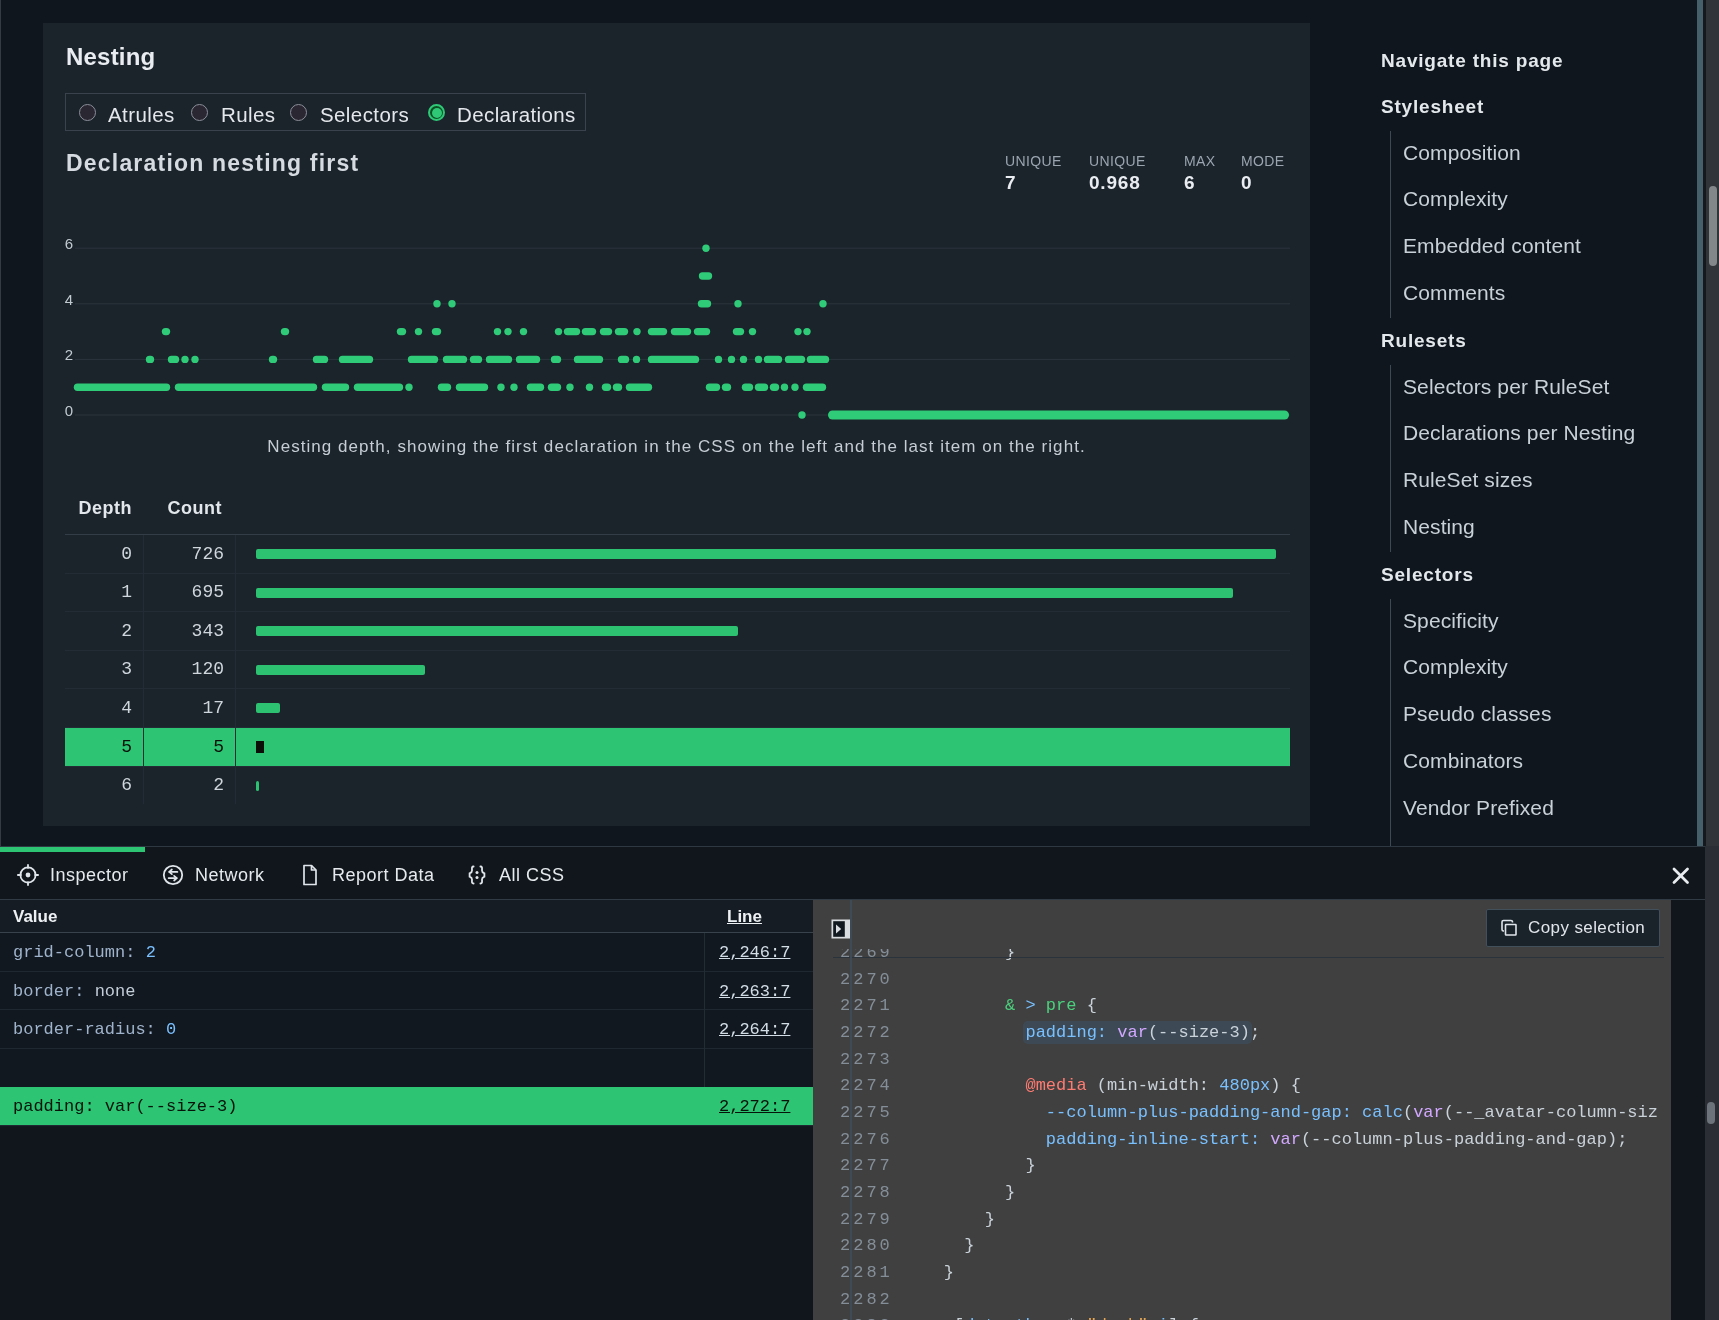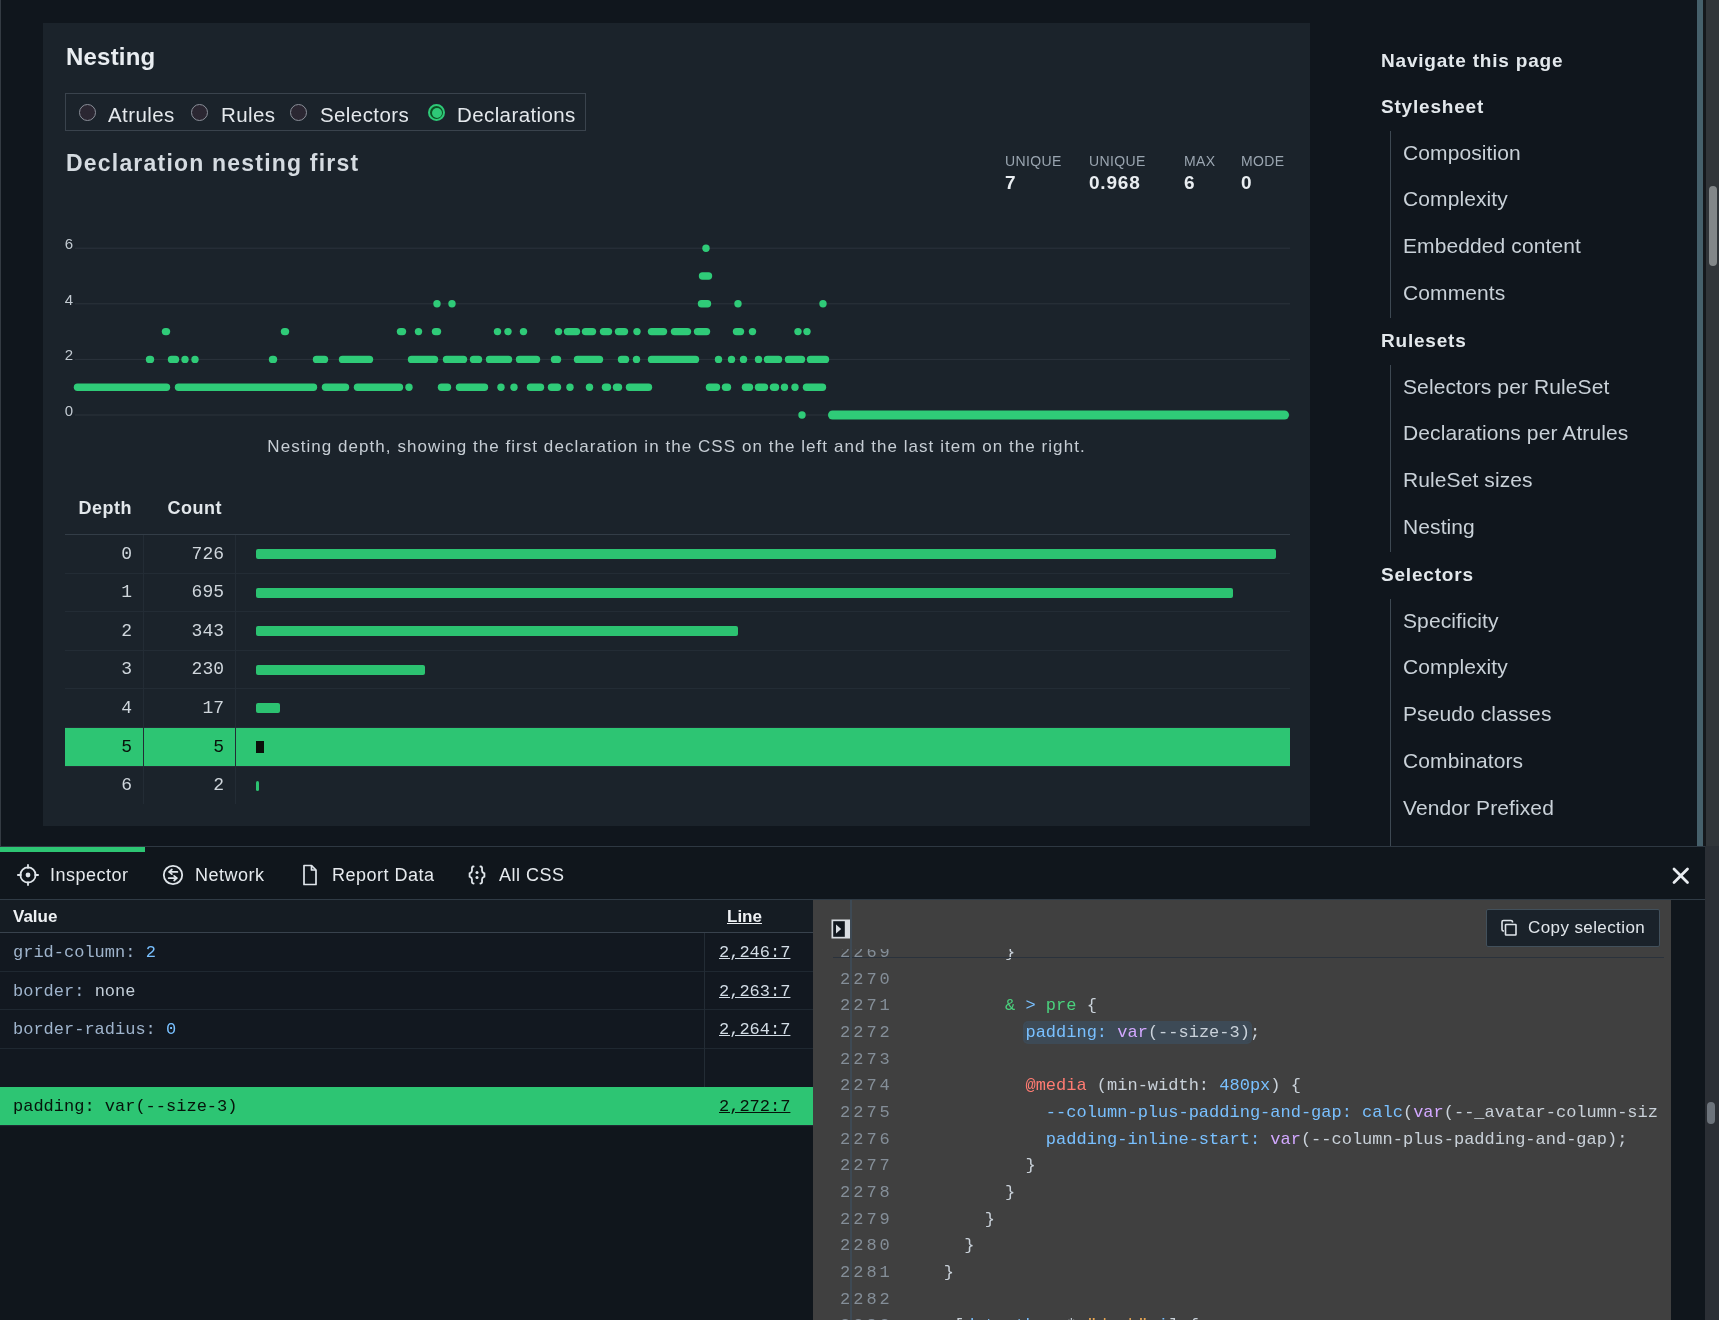--- a/index.html
+++ b/index.html
@@ -212,21 +212,21 @@
         <span class="c2">
           <span class="num">343</span>
         </span>
         <span class="bar" style="width:481.9px"></span>
       </div>
       <div class="crow" style="top:159.8px">
         <span class="c1">
           <span class="num">3</span>
         </span>
         <span class="c2">
-          <span class="num">230</span>
+          <span class="num">120</span>
         </span>
         <span class="bar" style="width:168.6px"></span>
       </div>
       <div class="crow" style="top:198.4px">
         <span class="c1">
           <span class="num">4</span>
         </span>
         <span class="c2">
           <span class="num">17</span>
         </span>
@@ -253,21 +253,21 @@
   </div>
 </div>
 <div class="side-h" style="top:49.5px">Navigate this page</div>
 <div class="side-h" style="top:96.3px">Stylesheet</div>
 <div class="side-i" style="top:144.1px">Composition</div>
 <div class="side-i" style="top:190.9px">Complexity</div>
 <div class="side-i" style="top:237.7px">Embedded content</div>
 <div class="side-i" style="top:284.5px">Comments</div>
 <div class="side-h" style="top:330.3px">Rulesets</div>
 <div class="side-i" style="top:378.1px">Selectors per RuleSet</div>
-<div class="side-i" style="top:424.9px">Declarations per Atrules</div>
+<div class="side-i" style="top:424.9px">Declarations per Nesting</div>
 <div class="side-i" style="top:471.7px">RuleSet sizes</div>
 <div class="side-i" style="top:518.5px">Nesting</div>
 <div class="side-h" style="top:564.3px">Selectors</div>
 <div class="side-i" style="top:612.1px">Specificity</div>
 <div class="side-i" style="top:658.9px">Complexity</div>
 <div class="side-i" style="top:705.7px">Pseudo classes</div>
 <div class="side-i" style="top:752.5px">Combinators</div>
 <div class="side-i" style="top:799.3px">Vendor Prefixed</div>
 <div class="side-line" style="top:131px;height:187px"></div>
 <div class="side-line" style="top:365px;height:187px"></div>

